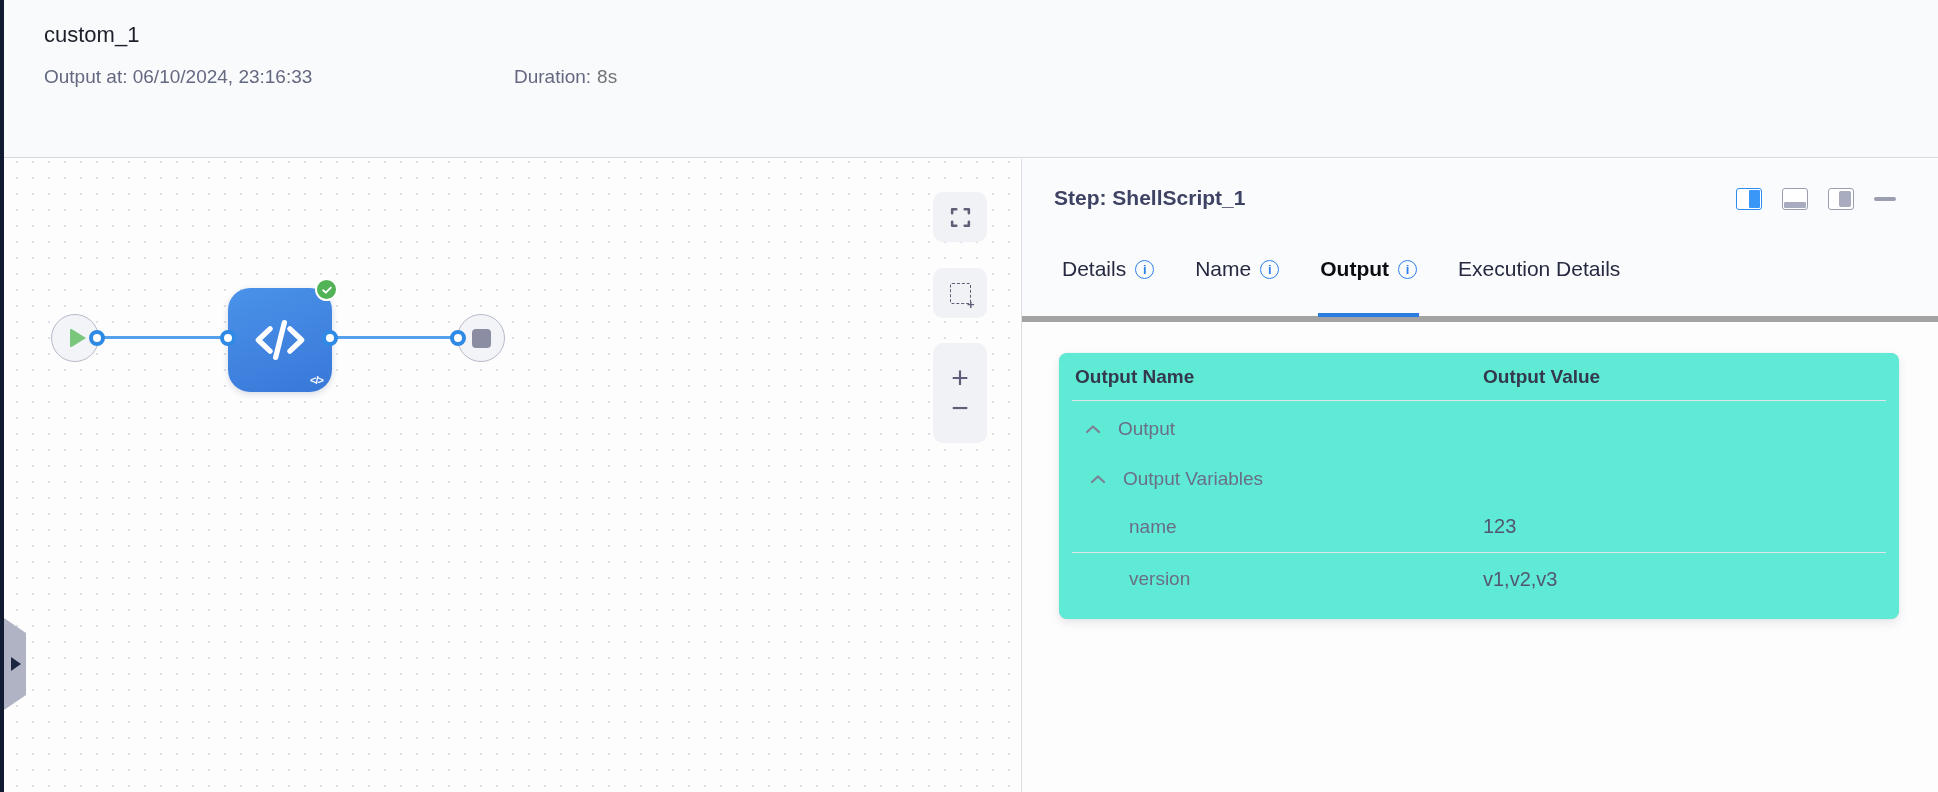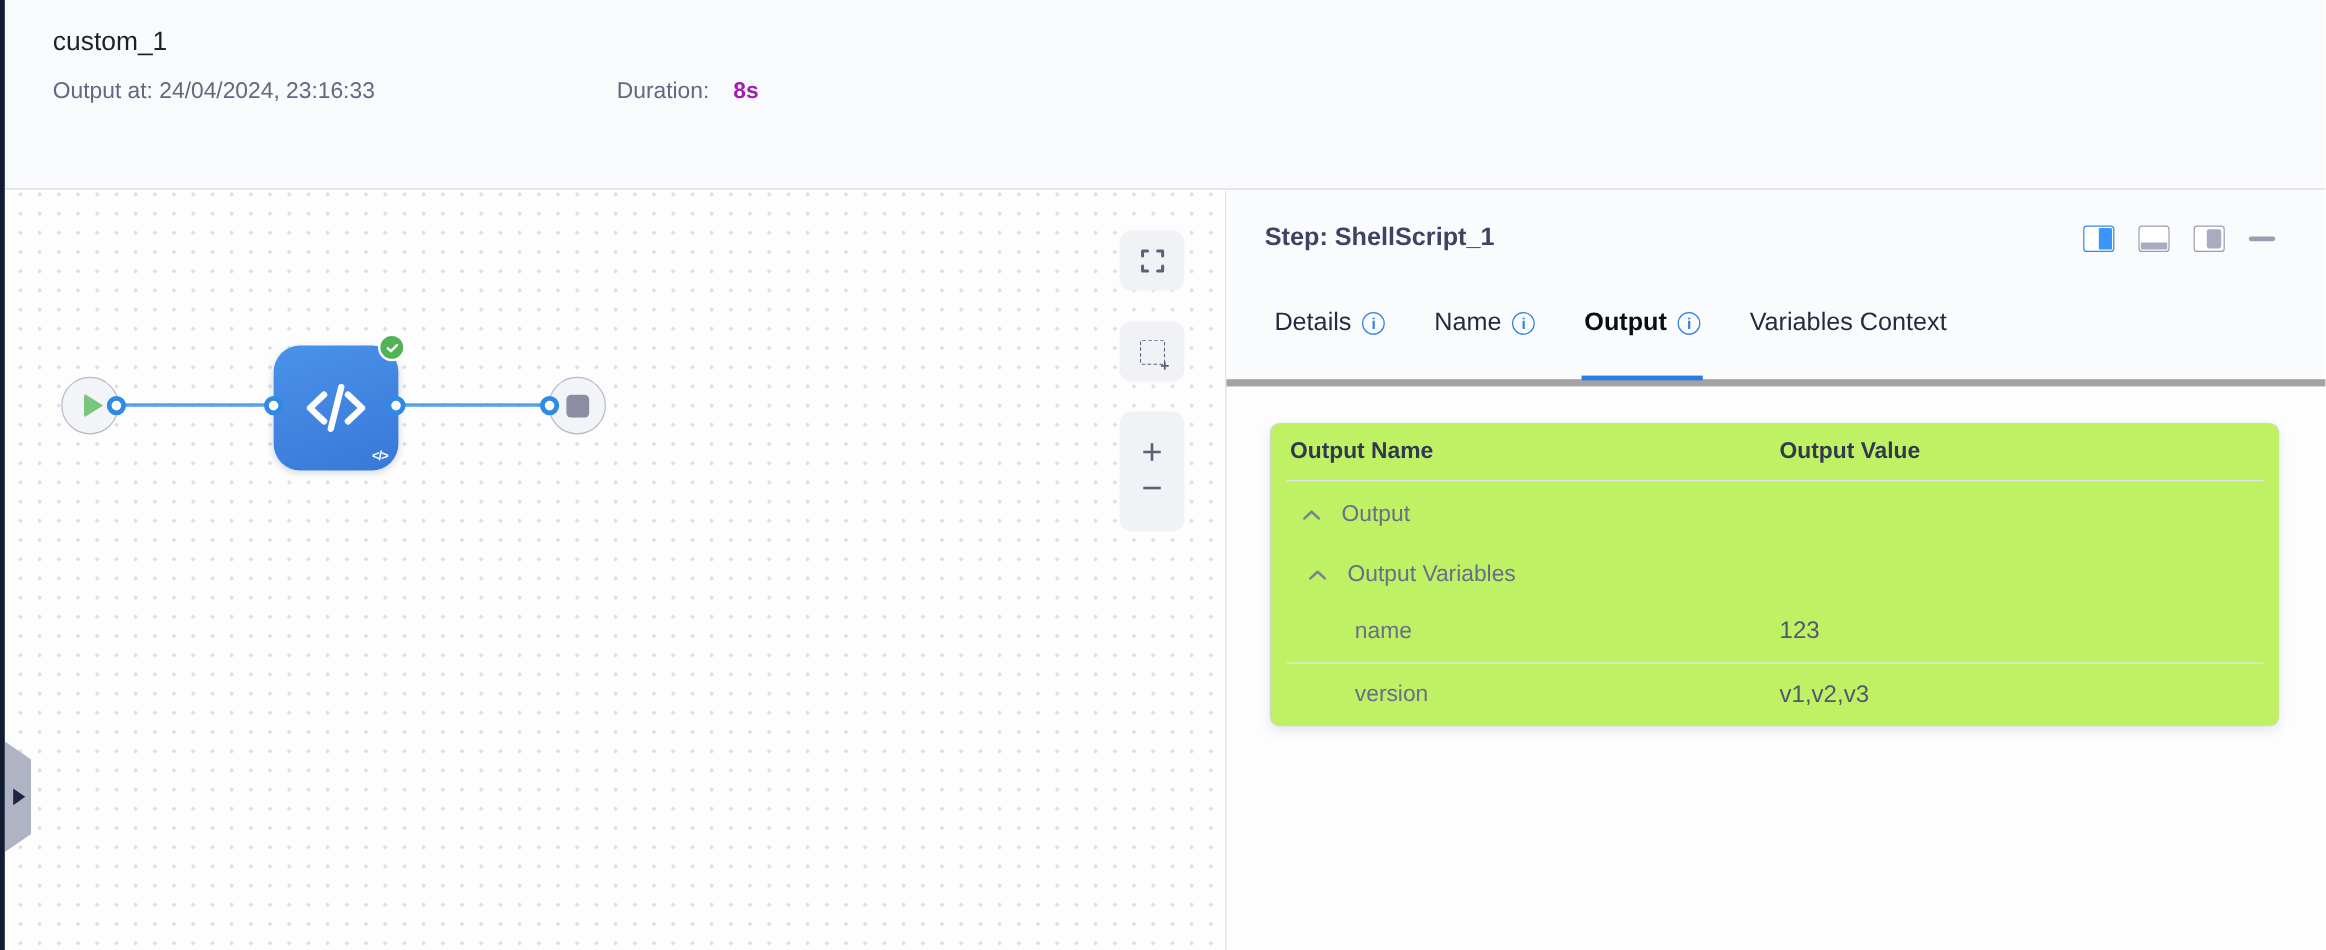--- a/index.html
+++ b/index.html
@@ -8,21 +8,21 @@
   #app { position:relative; width:1938px; height:792px; background:#fff; }
 
   
   .dark-edge { position:absolute; left:0; top:0; width:4px; height:792px; background:#111c33; z-index:30; }
 
   
   .exec-header { position:absolute; left:4px; top:0; right:0; height:158px; background:#f9fafc; border-bottom:1px solid #d7d8de; }
   .exec-title { position:absolute; left:40px; top:22px; font-size:22px; font-weight:400; color:#1d202b; }
   .exec-meta { position:absolute; left:40px; top:66px; font-size:19px; color:#646880; }
   .exec-duration { position:absolute; left:510px; top:66px; font-size:19px; color:#646880; }
-  .exec-duration .val { color:#a21caf; font-weight:700; margin-left:20px; }
+  .exec-duration .val { color:#737373; font-weight:400; margin-left:6px; }
 
   
   .canvas { position:absolute; left:4px; top:159px; width:1016px; height:633px; background-color:#fdfdfd;
             background-image:radial-gradient(#dedfe4 1.3px, transparent 1.4px); background-size:16px 16px; background-position:5px 11px; }
 
   .edge { position:absolute; height:3px; background:#55a1ec; border-radius:2px; z-index:1; }
   .edge1 { left:95px; top:177px; width:131px; }
   .edge2 { left:328px; top:177px; width:128px; }
 
   .port { position:absolute; width:16px; height:16px; border-radius:50%; background:#ffffff; border:4.5px solid #2f8ae5; z-index:6; }
@@ -76,22 +76,22 @@
   .lo-minus { width:22px; height:4px; border-radius:2px; background:#9b9eb1; cursor:pointer; }
 
   .tabs { position:absolute; left:38px; bottom:-1px; display:flex; gap:37px; }
   .tab { display:flex; align-items:center; gap:9px; height:92px; padding:0 2px; font-size:21px; color:#262a40;
          border-bottom:4px solid transparent; cursor:pointer; }
   .tab.active { font-weight:700; color:#0c0d12; border-bottom-color:#2b7ce0; }
   .info-icon { display:inline-flex; align-items:center; justify-content:center; width:19px; height:19px; border-radius:50%;
                border:1.6px solid #2f80ea; color:#2f80ea; font-size:13px; font-weight:600; font-style:normal; line-height:1; }
 
   
-  .card { position:absolute; left:37px; top:194px; width:840px; border-radius:8px; background:#bef264;
-          box-shadow:0 0 1px rgba(40,41,61,.2), 0 4px 10px rgba(96,97,112,.14); }
+  .card { position:absolute; left:37px; top:194px; width:840px; border-radius:8px; background:#5eead4;
+          box-shadow:0 0 1px rgba(40,41,61,.2), 0 4px 10px rgba(96,97,112,.14); padding-bottom:14px; }
   .t-head { display:flex; align-items:center; height:47px; padding:0 16px; }
   .t-head .col { font-size:19px; font-weight:700; color:#34384f; }
   .col-name { width:408px; }
   .divider { height:1px; background:#e3e4ea; margin:0 13px; }
   .t-row { display:flex; align-items:center; }
   .row-group1 { height:55px; padding-left:26px; }
   .row-group2 { height:45px; padding-left:31px; }
   .row-leaf1 { height:51px; }
   .row-leaf2 { height:52px;align-items:center; }
   .chev { display:inline-flex; margin-right:17px; cursor:pointer; }
@@ -102,21 +102,21 @@
 </head>
 <body>
 
 <div id="app">
   <div class="dark-edge"></div>
 
   <header class="exec-header">
     <div class="exec-title">custom_1</div>
     <div class="exec-meta">
       <span>Output at:</span>
-      <span>24/04/2024, 23:16:33</span>
+      <span>06/10/2024, 23:16:33</span>
     </div>
     <div class="exec-duration">
       <span>Duration:</span><span class="val">8s</span>
     </div>
   </header>
 
   <div class="canvas">
     <div class="edge edge1"></div>
     <div class="edge edge2"></div>
 
@@ -198,21 +198,21 @@
         </div>
         <div class="tab">
           <span>Name</span>
           <i class="info-icon">i</i>
         </div>
         <div class="tab active">
           <span>Output</span>
           <i class="info-icon">i</i>
         </div>
         <div class="tab">
-          <span>Variables Context</span>
+          <span>Execution Details</span>
         </div>
       </div>
     </div>
 
     <div class="card">
       <div class="t-head">
         <div class="col col-name">Output Name</div>
         <div class="col">Output Value</div>
       </div>
       <div class="divider"></div>

